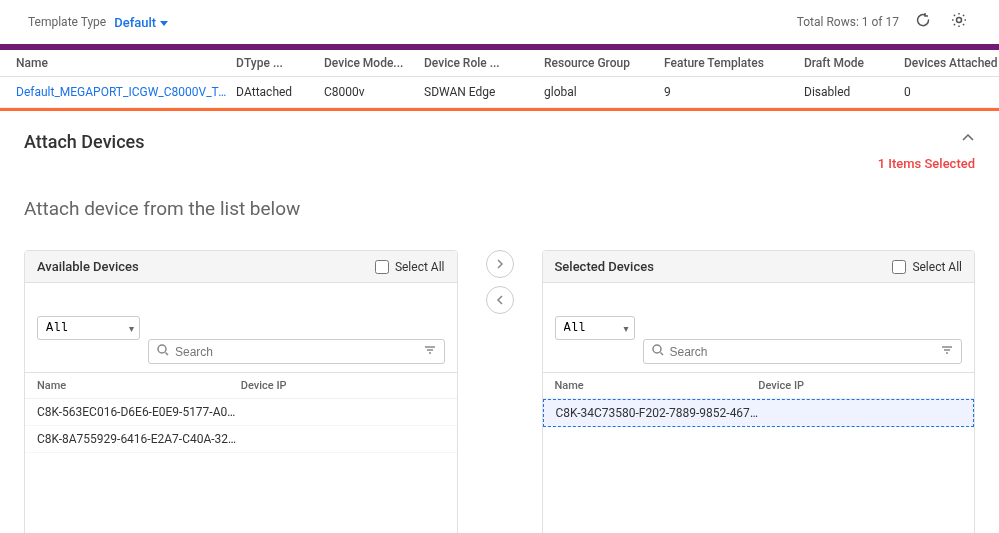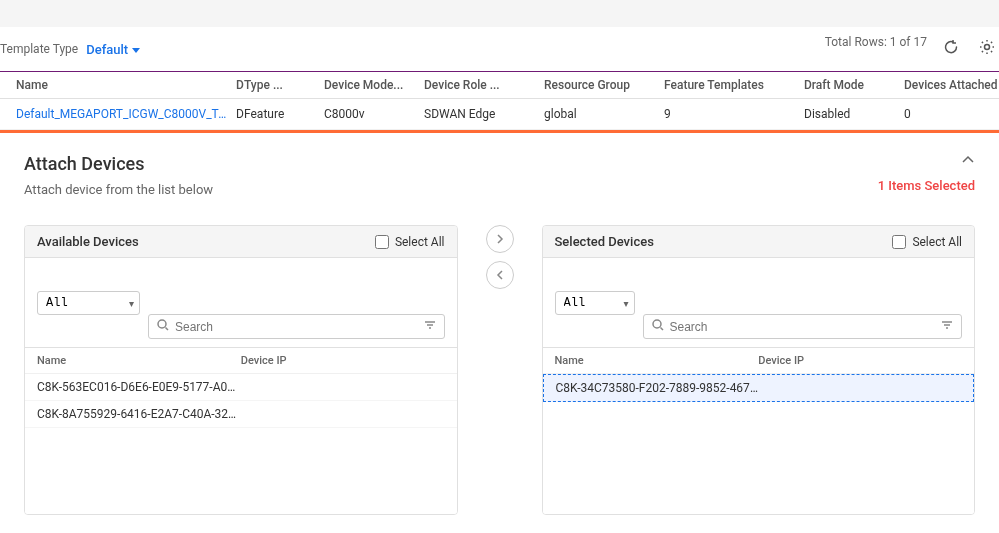--- a/index.html
+++ b/index.html
@@ -1,25 +1,24 @@
 <!DOCTYPE html>
 <html><head>
   <meta charset="utf-8">
   <style>
     * { box-sizing: border-box; margin: 0; padding: 0; }
     body { font-family: -apple-system, BlinkMacSystemFont, 'Segoe UI', Roboto, sans-serif; font-size: 13px; background: #f5f5f5; color: #333; }
 
     .top-bar {
       background: #fff;
-      border-bottom: 1px solid #701a75;
-      padding: 8px 0;
+      border-bottom: 6px solid #701a75;
+      padding: 8px 28px;
       display: flex;
       align-items: center;
       justify-content: space-between;
-      margin-top: 27px;
     }
     .icon-btn { background: none; border: none; cursor: pointer; color: #666; font-size: 16px; padding: 4px; }
 
     .table-section {
       background: #fff;
       border-bottom: 3px solid #ff6b35;
     }
     .table-header {
       display: grid;
       grid-template-columns: 220px 1fr 80px 100px 120px 120px 140px 100px 110px 80px 40px;
@@ -39,21 +38,21 @@
     .attach-section {
       background: #fff;
       margin-top: 0;
       padding: 20px 24px;
     }
     .collapse-btn {
       float: right; background: none; border: none; cursor: pointer; color: #666;
       font-size: 14px;
     }
     .attach-title { font-size: 18px; font-weight: 500; color: #333; }
-    .attach-subtitle { font-size: 13px; color: #666; margin-bottom: 12px; }
+    .attach-subtitle { font-size: 19px; color: #666; margin-bottom: 12px; margin-top: 36px; }
     .items-selected { float: right; font-size: 13px; color: #ef4444; font-weight: 500; }
 
     .panels { display: flex; gap: 24px; align-items: flex-start; }
     .panel { flex: 1; border: 1px solid #e0e0e0; border-radius: 4px; overflow: hidden; }
     .panel-header {
       background: #f5f5f5;
       padding: 8px 12px;
       border-bottom: 1px solid #e0e0e0;
       display: flex; align-items: center; justify-content: space-between;
     }
@@ -125,21 +124,21 @@
 <body>
 
 <div class="top-bar">
   <div style="display:flex;align-items:center;gap:8px;">
     <span style="font-size:12px;color:#666;">Template Type</span>
     <span style="display:inline-flex;align-items:center;gap:4px;color:#1a73e8;font-size:13px;font-weight:500;cursor:pointer;">
       <span>Default</span>
       <span style="display:inline-block;width:0;height:0;border-left:4px solid transparent;border-right:4px solid transparent;border-top:5px solid #1a73e8;margin-top:2px;"></span>
     </span>
   </div>
-  <div style="display:flex;align-items:flex-start;gap:12px;">
+  <div style="display:flex;align-items:center;gap:12px;">
     <span style="font-size:12px;color:#666;">Total Rows: 1 of 17</span>
     <button class="icon-btn" title="Refresh">
       <svg width="16" height="16" viewBox="0 0 16 16" fill="none" stroke="#555" stroke-width="1.5">
         <path d="M13.5 8A5.5 5.5 0 1 1 10 3" stroke-linecap="round"></path>
         <polyline points="10,1 10,4 13,4" fill="none"></polyline>
       </svg>
     </button>
     <button class="icon-btn" title="Settings">
       <svg width="16" height="16" viewBox="0 0 16 16" fill="none" stroke="#555" stroke-width="1.5">
         <circle cx="8" cy="8" r="2.5"></circle>
@@ -158,21 +157,21 @@
     <div class="cell">Device Role ...</div>
     <div class="cell">Resource Group</div>
     <div class="cell">Feature Templates</div>
     <div class="cell">Draft Mode</div>
     <div class="cell">Devices Attached</div>
 
   </div>
   <div class="table-row">
     <div class="cell" style="color:#1a73e8;cursor:pointer;font-size:12px;">Default_MEGAPORT_ICGW_C8000V_Template_V01</div>
     <div class="cell">Default device template for Megaport Interconnect Gateway C8000V</div>
-    <div class="cell">Feature</div>
+    <div class="cell">Attached</div>
     <div class="cell">C8000v</div>
     <div class="cell">SDWAN Edge</div>
     <div class="cell">global</div>
     <div class="cell">9</div>
     <div class="cell">Disabled</div>
     <div class="cell">0</div>
 
   </div>
 </div>
 

